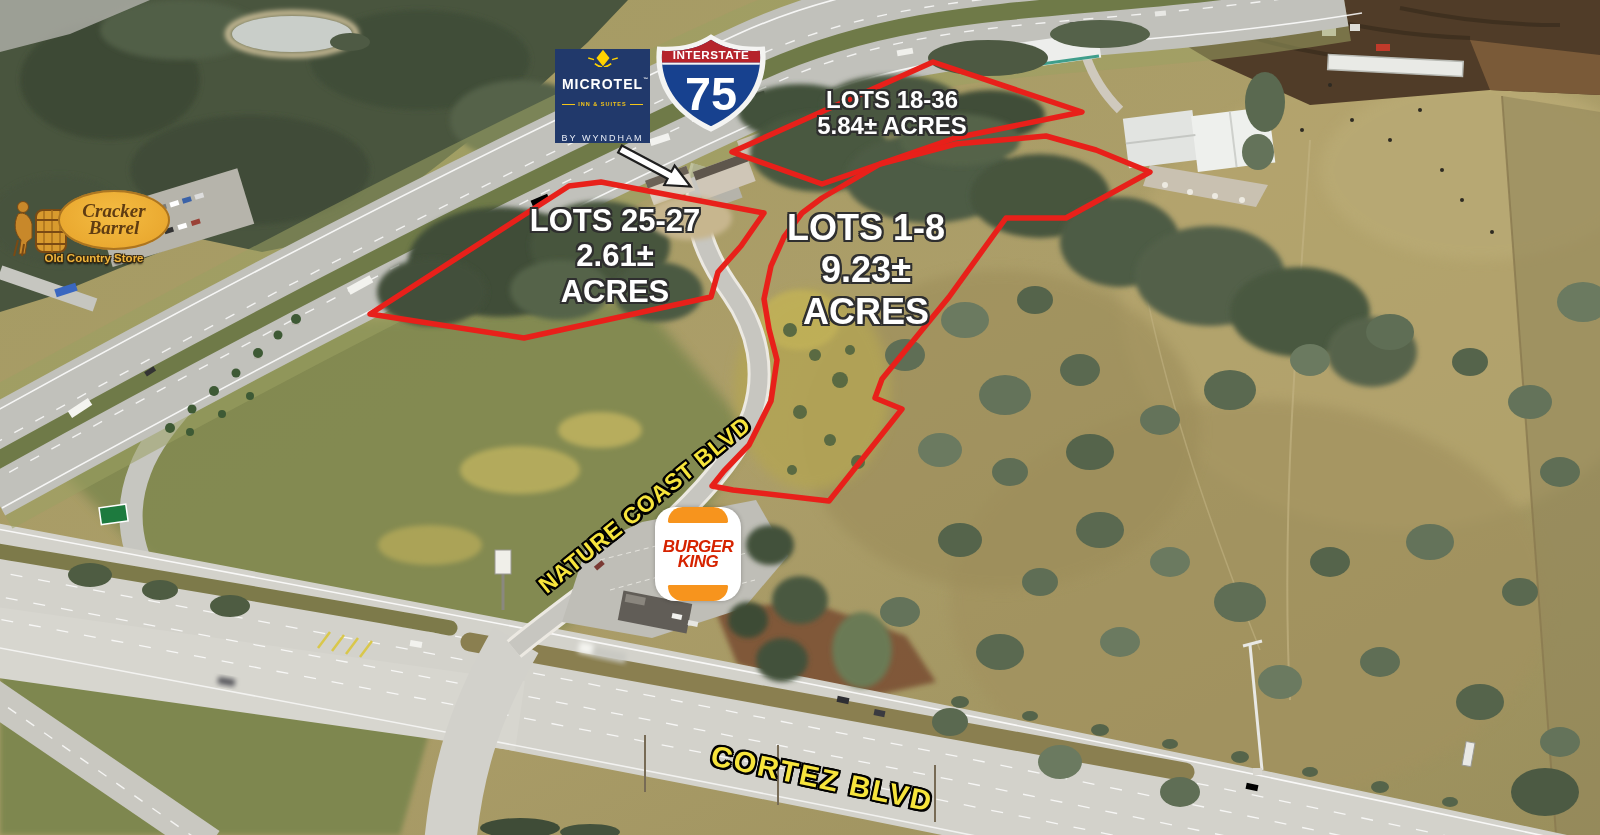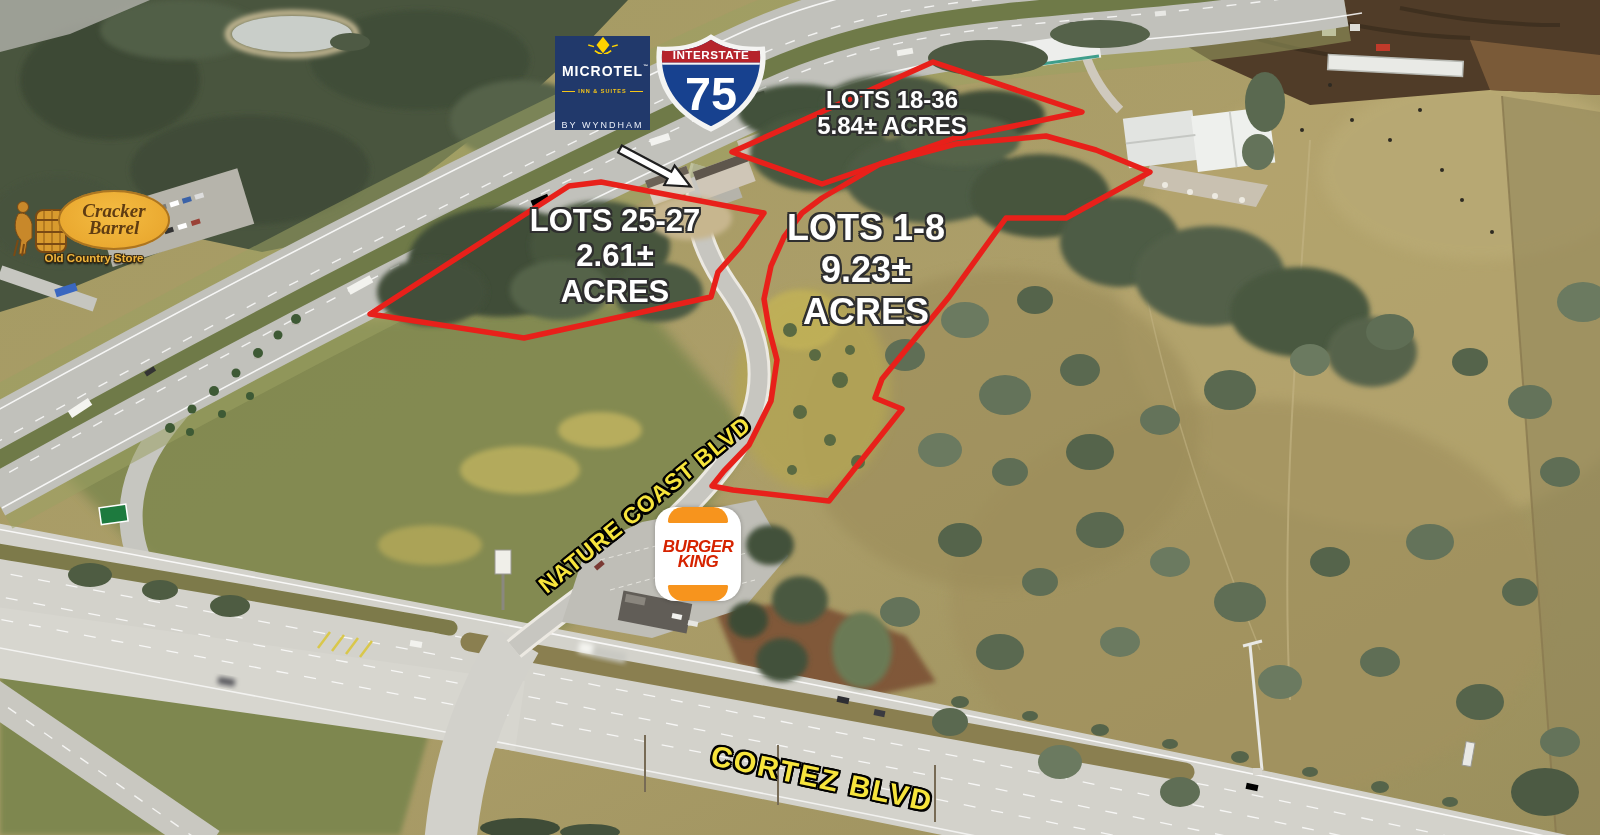--- a/index.html
+++ b/index.html
@@ -23,21 +23,21 @@
                 2px 0 0 #000,-2px 2px 0 #000,0 2px 0 #000,2px 2px 0 #000;}
   #nature-coast-label{left:645px;top:505px;font-size:23px;letter-spacing:1px;
     transform:translate(-50%,-50%) rotate(-39deg);}
   #cortez-label{left:822px;top:779px;font-size:29px;letter-spacing:2px;
     transform:translate(-50%,-50%) rotate(12deg);}
 
   
   #shield75{position:absolute;left:650px;top:30px;width:122px;height:106px;}
 
   
-  #microtel{position:absolute;left:555px;top:36px;width:95px;height:94px;
+  #microtel{position:absolute;left:555px;top:49px;width:95px;height:94px;
     background:#21396b;display:flex;flex-direction:column;align-items:center;
     justify-content:center;gap:9px;}
   .mt-name{color:#fff;font-size:14px;font-weight:bold;letter-spacing:1px;position:relative;}
   .mt-name sup{font-size:5px;position:absolute;top:0;right:-6px;}
   .mt-subrow{display:flex;align-items:center;gap:3px;}
   .mt-rule{width:13px;height:1px;background:#f5c518;}
   .mt-sub{color:#f5c518;font-size:5.5px;font-weight:bold;letter-spacing:1px;}
   .mt-by{color:#e9eef8;font-size:9px;letter-spacing:2px;margin-top:17px;}
 
   

